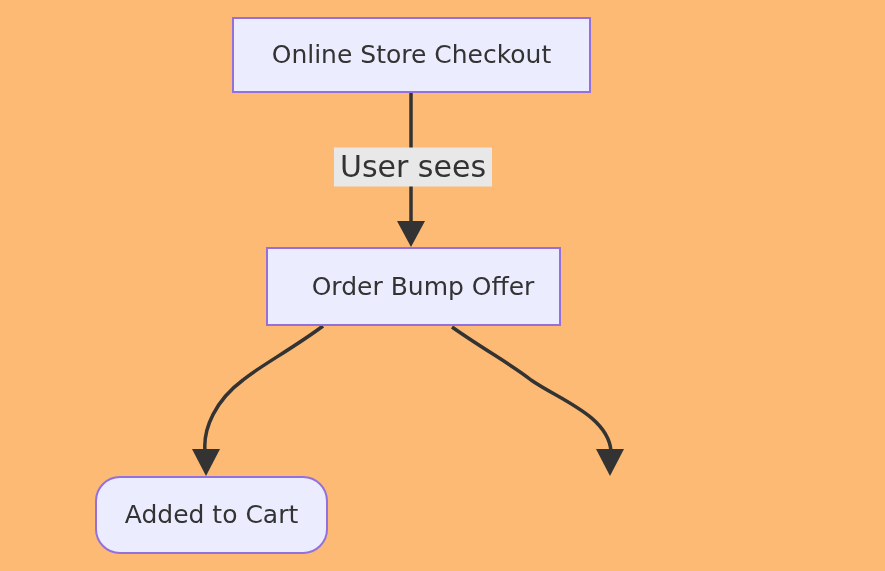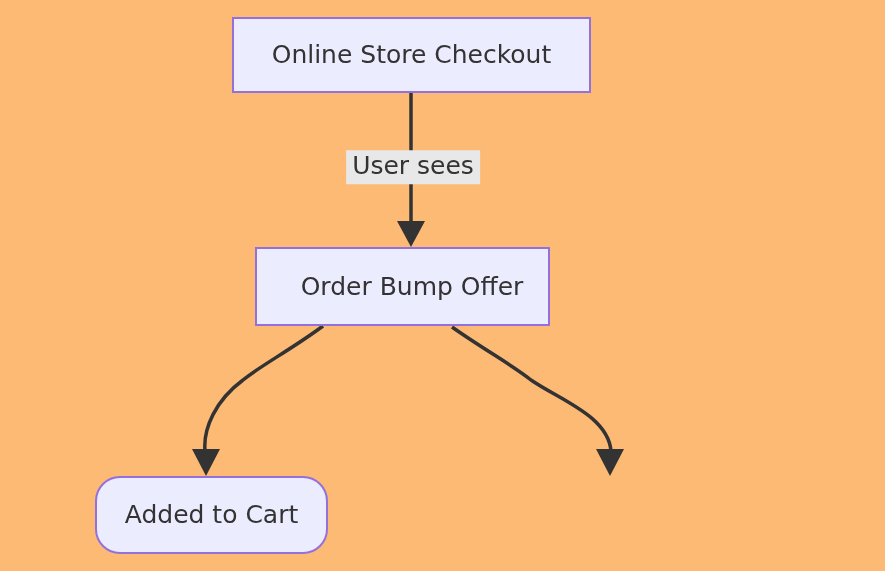--- a/index.html
+++ b/index.html
@@ -40,21 +40,21 @@
     align-items: center;
     justify-content: center;
     text-align: center;
     line-height: 1.2;
   }
   .edge-label {
     position: absolute;
     transform: translate(-50%, -50%);
     background: #e8e8e8;
     color: #333333;
-    font-size: 25px;
+    font-size: 30px;
     padding: 2px 6px 4px 6px;
     white-space: nowrap;
     line-height: 1.1;
   }
 </style>
 </head>
 <body>
 
 <div class="canvas">
 
@@ -67,21 +67,21 @@
     <polygon class="arrowhead" points="206,476 192,449 220,449"></polygon>
 
     <path class="edge-path" d="M452,327 C483,349 514,366 531,380 C560,400 608,416 611,451"></path>
     <polygon class="arrowhead" points="610,476 596,449 624,449"></polygon>
   </svg>
 
   <div class="node" style="left:232px; top:17px; width:359px; height:76px;">
     <span>Online Store Checkout</span>
   </div>
 
-  <div class="node" style="left:255px; top:247px; width:295px; height:79px;padding-left:19px;">
+  <div class="node" style="left:266px; top:247px; width:295px; height:79px;padding-left:19px;">
     <span>Order Bump Offer</span>
   </div>
 
   <div class="node" style="left:95px; top:476px; width:233px; height:78px;border-radius:25px;">
     <span>Added to Cart</span>
   </div>
 
 
   <div class="edge-label" style="left:413px; top:167px;">
     <span>User sees</span>

